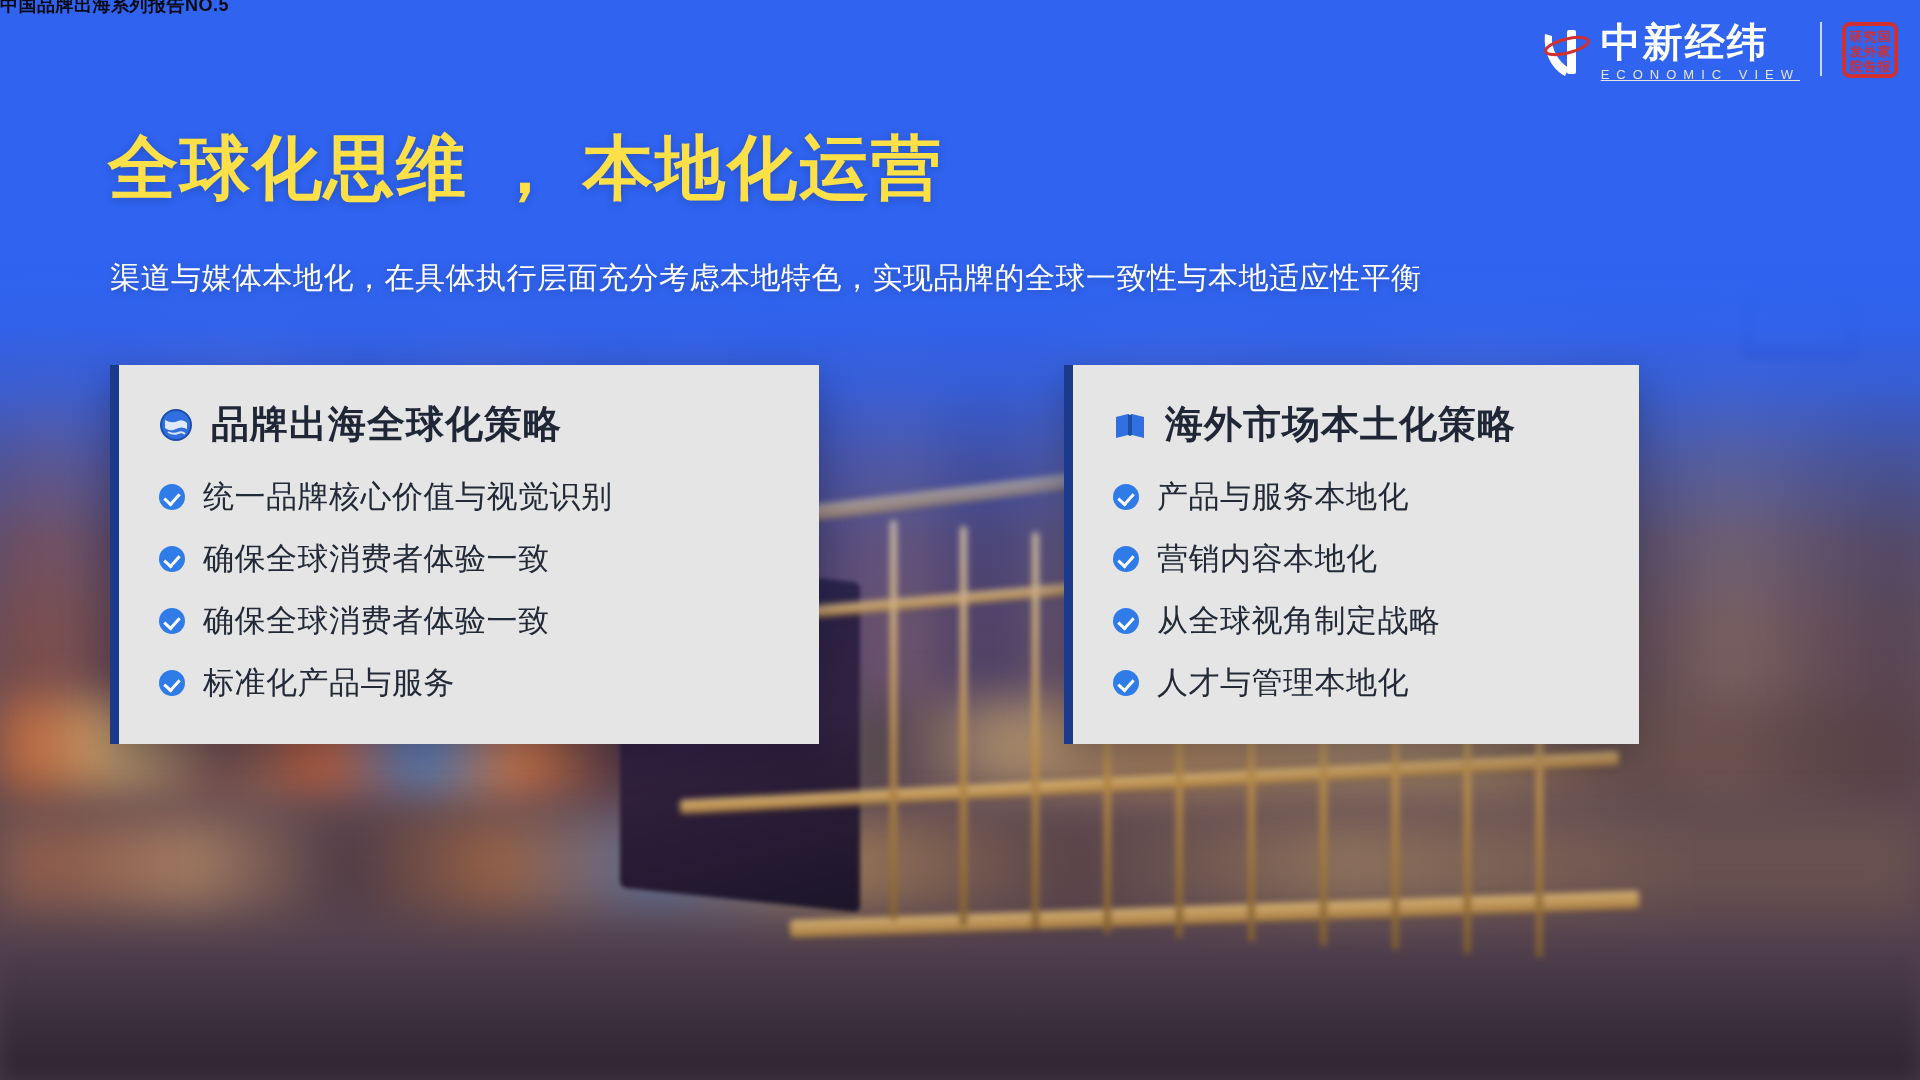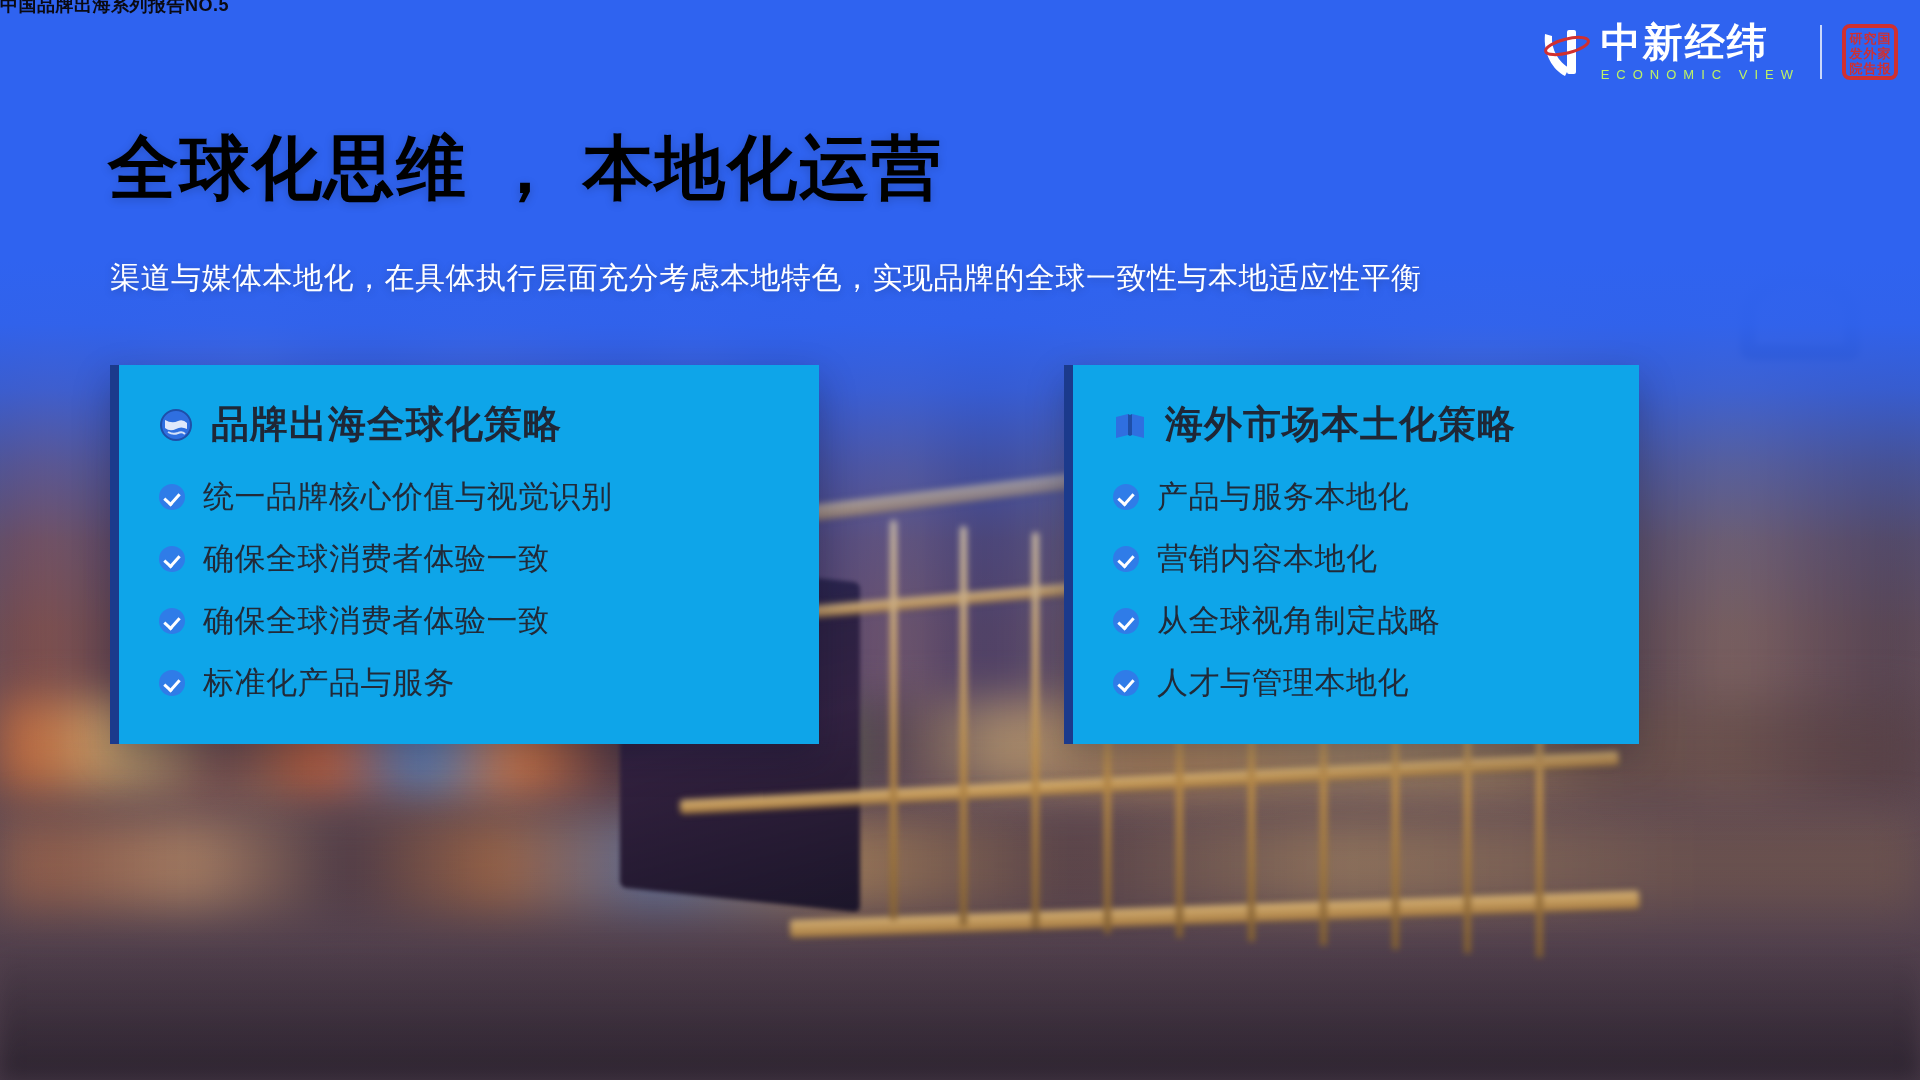--- a/index.html
+++ b/index.html
@@ -115,56 +115,56 @@
   #content{ position:relative; z-index:2; width:1920px; height:1080px; }
 
   .kicker{
     position:absolute; left:0px; top:-7px;
     color:#0a0a12; font-size:18px; font-weight:bold; letter-spacing:.5px;
     white-space:nowrap;
   }
 
   .brand{
     position:absolute; right:22px; top:22px;
-    display:flex; align-items:center; gap:20px;
+    display:flex; align-items:flex-start; gap:20px;
   }
   .brand-logo{ display:flex; align-items:center; gap:10px; }
   .brand-mark{ width:52px; height:56px; position:relative; }
   .brand-text{ display:flex; flex-direction:column; line-height:1; }
   .brand-cn{ color:#fff; font-size:40px; font-weight:bold; letter-spacing:2px; }
-  .brand-en{ color:#bef264; font-size:13px; letter-spacing:7px; margin-top:6px; }
+  .brand-en{ color:#e5e5e5; font-size:13px; letter-spacing:7px; margin-top:6px;text-decoration:underline; }
   .brand-div{ width:2px; height:54px; background:rgba(255,255,255,.75); }
   .seal{
     width:56px; height:56px; border:4px solid #d03030;
     border-radius:8px; display:grid; grid-template-columns:1fr 1fr 1fr;
     grid-template-rows:1fr 1fr 1fr; padding:3px; gap:0;
   }
   .seal span{
     color:#d03030; font-size:13px; line-height:15px; font-weight:bold;
     text-align:center; font-family:"DejaVu Sans",sans-serif;
   }
 
   .title{
     position:absolute; left:108px; top:122px;
-    color:#000000; font-size:70px; font-weight:bold; letter-spacing:2px;
+    color:#fde047; font-size:70px; font-weight:bold; letter-spacing:2px;
     white-space:nowrap;
     text-shadow:0 2px 10px rgba(0,0,0,.18);
   }
   .subtitle{
     position:absolute; left:110px; top:258px;
     color:#ffffff; font-size:30px; letter-spacing:.5px; white-space:nowrap;
     text-shadow:0 2px 8px rgba(0,0,0,.22);
   }
 
   .cards{
     position:absolute; left:110px; top:365px;
     width:1620px; display:flex; gap:245px;
   }
   .card{
-    background:#0ea5e9;
+    background:#e5e5e5;
     border-left:9px solid #1b3a8c;
     padding:34px 40px 40px 40px;
     box-shadow:0 14px 34px rgba(10,15,40,.28);
   }
   .card-left{ width:709px; }
   .card-right{ width:575px; }
 
   .card-head{ display:flex; align-items:center; gap:18px; margin-bottom:26px; }
   .card-title{
     color:#1f2736; font-size:38px; font-weight:bold; letter-spacing:1px;

